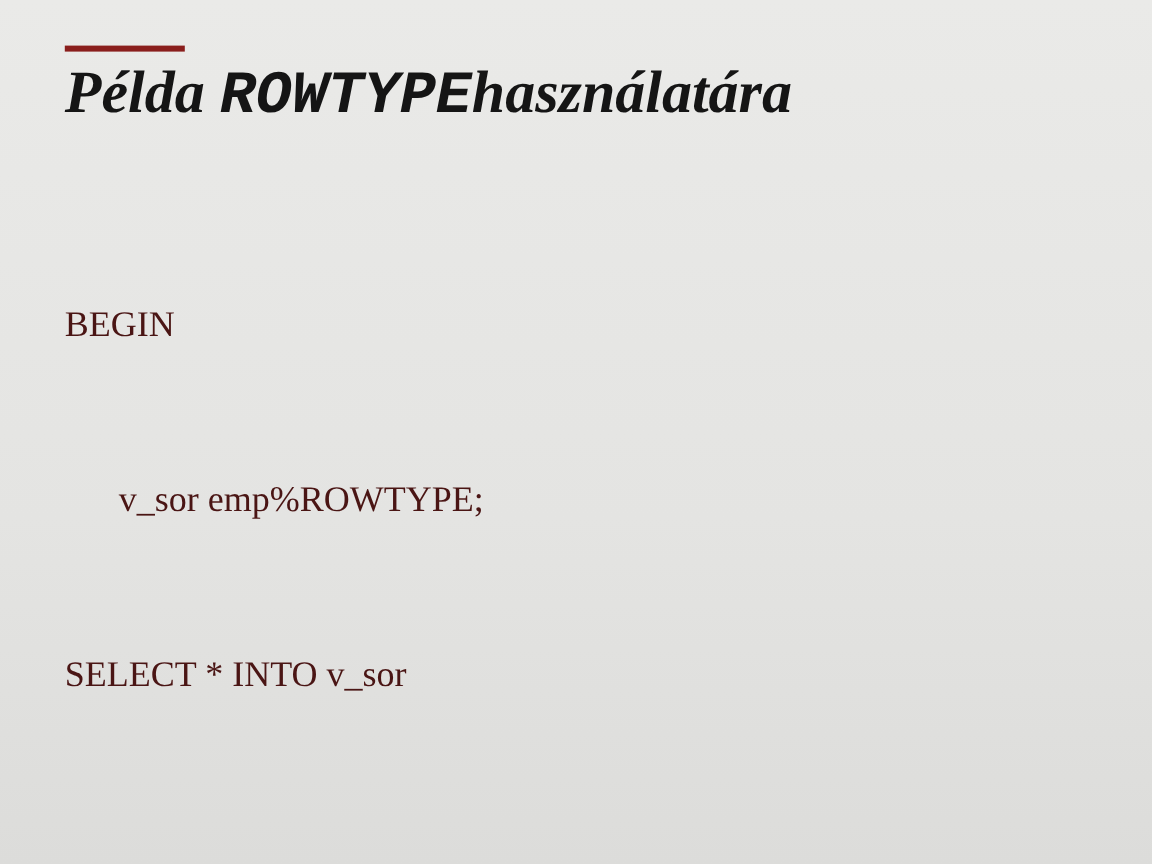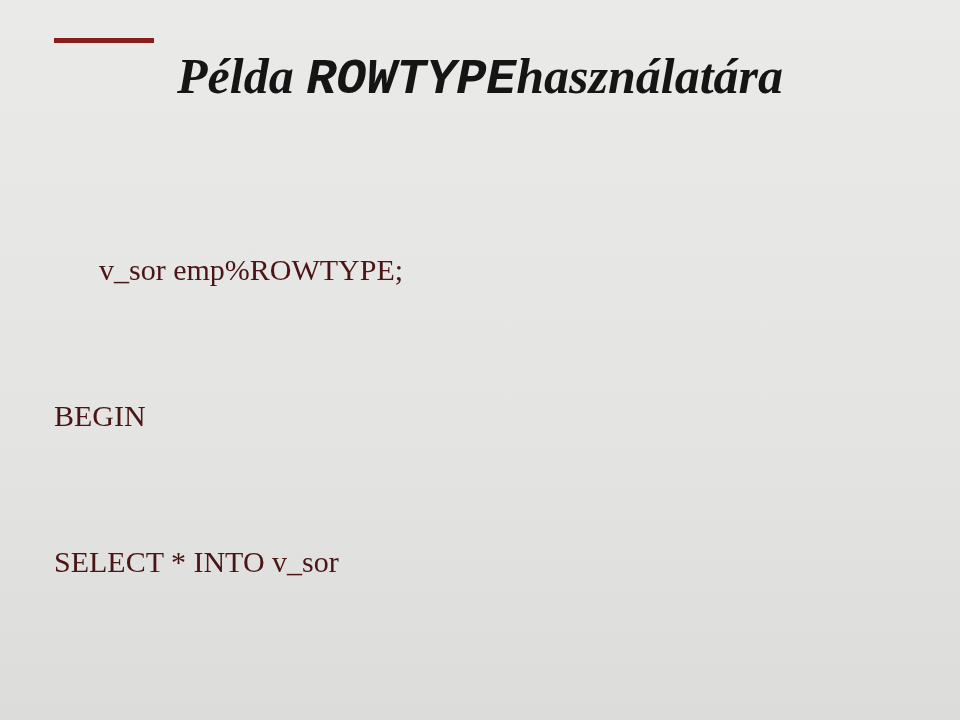--- a/index.html
+++ b/index.html
@@ -29,21 +29,20 @@
     margin-bottom: 6px;
   }
   h1.title {
     margin: 0;
     font-style: italic;
     font-weight: 700;
     font-size: 50px;
     line-height: 1.1;
     color: #151515;
     white-space: nowrap;
-    text-align: center;
   }
   .title .kw {
     font-style: italic;
   }
   .title .mono {
     font-family: Consolas, "Courier New", monospace;
     font-style: italic;
     font-weight: 700;
   }
   .code {
@@ -62,22 +61,22 @@
 
 <div class="slide">
   <div class="title-block">
     <div class="rule"></div>
     <h1 class="title">
       <span class="kw">Példa </span><span class="mono">ROWTYPE</span><span class="kw">használatára</span>
     </h1>
   </div>
 
   <div class="code">
+    <span class="line">BEGIN</span>
     <span class="line">      v_sor emp%ROWTYPE;</span>
-    <span class="line">BEGIN</span>
     <span class="line">SELECT * INTO v_sor</span>
     
     
     
     
     
   </div>
 </div>
 
 </body></html>

